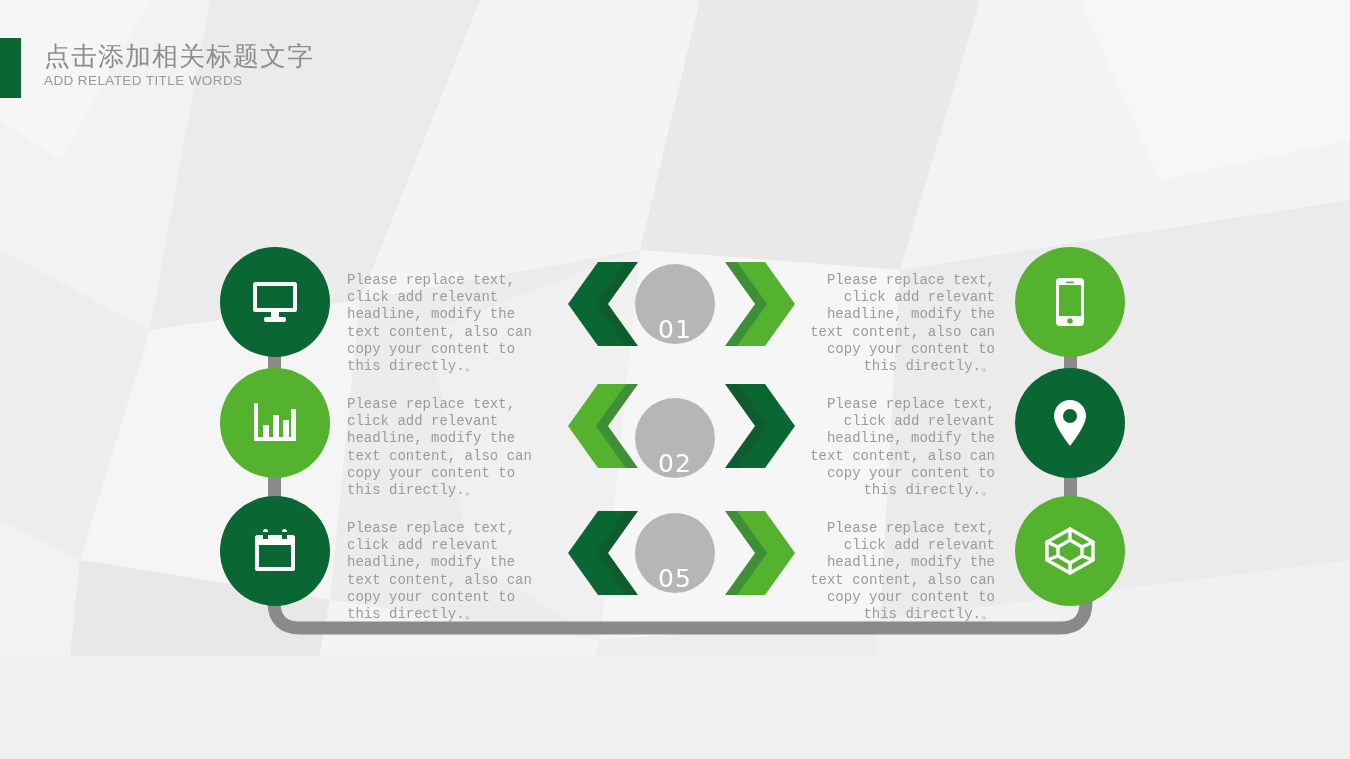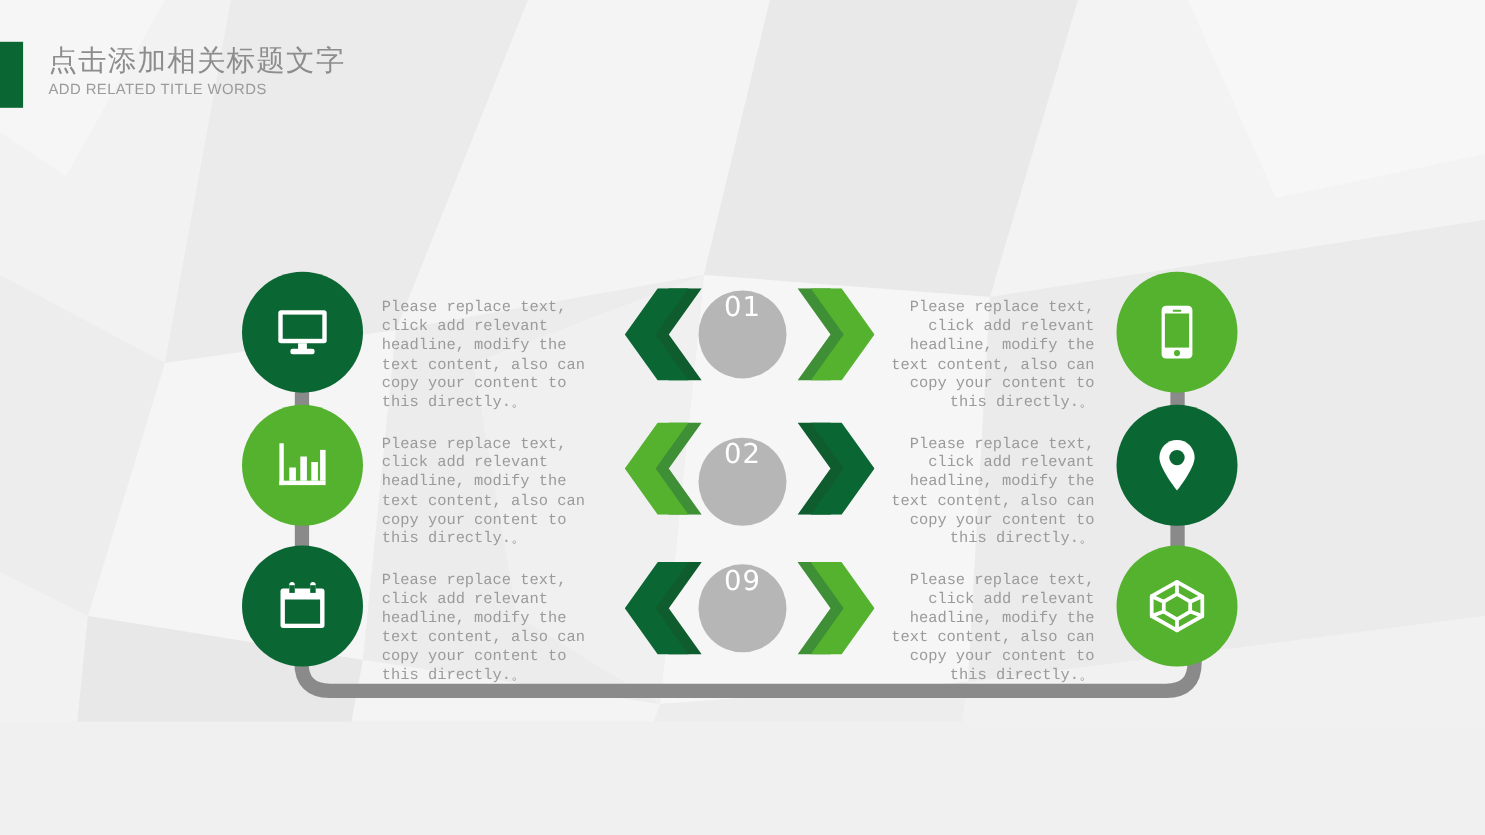--- a/index.html
+++ b/index.html
@@ -37,21 +37,21 @@
   .icon-circle{
     position:absolute;width:110px;height:110px;border-radius:50%;
     display:flex;align-items:center;justify-content:center;
   }
   .icon-circle svg{display:block;}
 
   
   .num-circle{
     position:absolute;width:80px;height:80px;border-radius:50%;
     background:#b6b6b6;color:#ffffff;
-    display:flex;align-items:flex-start;justify-content:center;
+    display:flex;align-items:flex-end;justify-content:center;
     font-size:25px;letter-spacing:1px;
     font-family:"DejaVu Sans","Liberation Sans",sans-serif;
   }
 
   
   .chev{position:absolute;}
 
   
   .body-text{
     position:absolute;width:205px;
@@ -209,21 +209,21 @@
   <div class="body-text body-left" style="left:347px;top:520px;">Please replace text, click add relevant headline, modify the text content, also can copy your content to this directly.。</div>
 
   <div class="chev" style="left:568px;top:511px;">
     <svg width="70" height="84" viewBox="0 0 70 84">
       <polygon points="40,0 70,0 40,42 70,84 40,84 10,42" fill="#0f5c2e"></polygon>
       <polygon points="30,0 58,0 28,42 58,84 30,84 0,42" fill="#0a6632"></polygon>
     </svg>
   </div>
 
   <div class="num-circle" style="left:635px;top:513px;">
-    <span>09</span>
+    <span>05</span>
   </div>
 
   <div class="chev" style="left:725px;top:511px;">
     <svg width="70" height="84" viewBox="0 0 70 84">
       <polygon points="0,0 30,0 60,42 30,84 0,84 30,42" fill="#3f8f36"></polygon>
       <polygon points="12,0 40,0 70,42 40,84 12,84 42,42" fill="#55b22e"></polygon>
     </svg>
   </div>
 
   <div class="body-text body-right" style="left:790px;top:520px;">Please replace text, click add relevant headline, modify the text content, also can copy your content to this directly.。</div>

